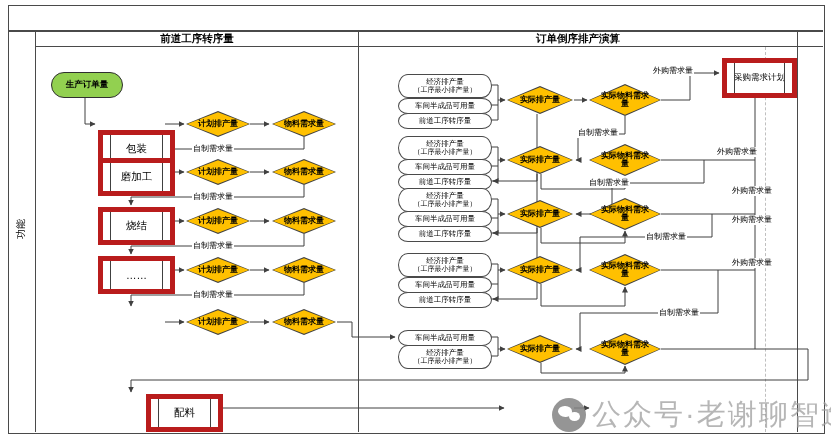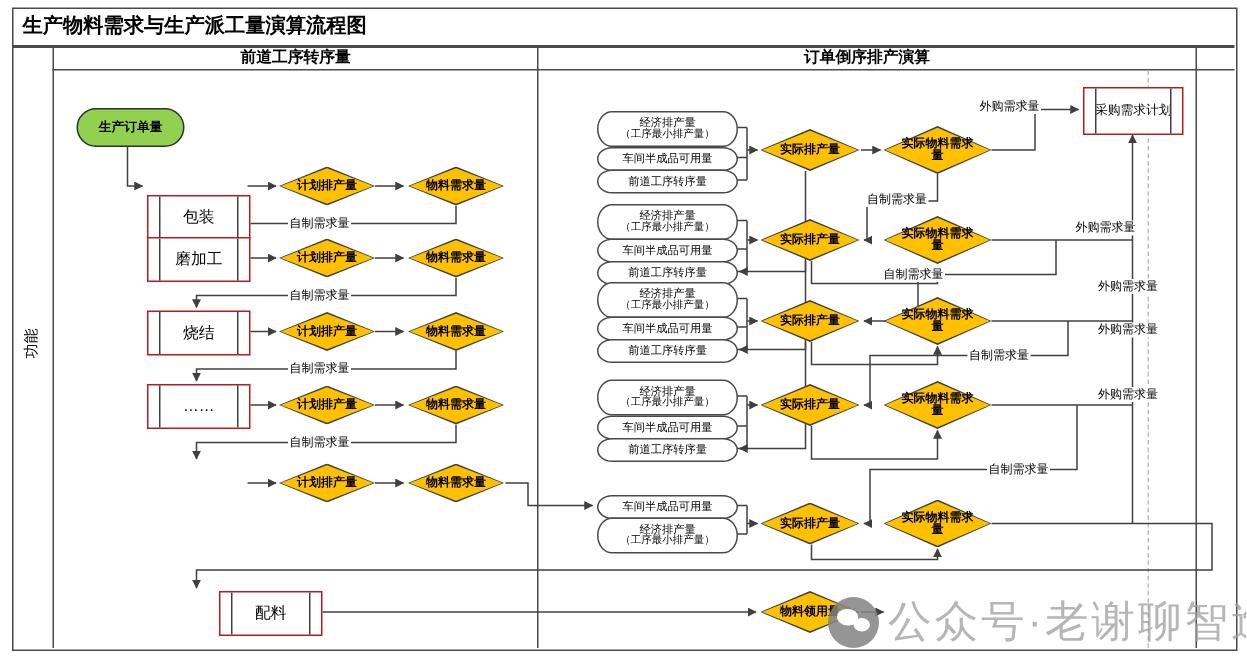--- a/index.html
+++ b/index.html
@@ -8,21 +8,21 @@
   .abs{position:absolute;}
   
   .frame{left:8px;top:5px;width:815px;height:427px;border:1.5px solid #4a4a4a;}
   .hline,.vline{background:#4a4a4a;}
   .dashline{border-left:1px dashed #bfbfbf;width:0;}
   
   .title{left:15px;top:8px;font-size:13.5px;font-weight:bold;white-space:nowrap;z-index:4;}
   .colhead{top:31px;height:15px;font-size:10.5px;font-weight:bold;text-align:center;line-height:15px;z-index:4;}
   .lane-text{left:6px;top:222px;width:30px;font-size:10px;transform:rotate(-90deg);text-align:center;z-index:4;}
   
-  .pbox{background:#fff;border:1px solid #b91c1c;display:flex;align-items:center;justify-content:center;
+  .pbox{background:#fff;border:5px solid #b91c1c;display:flex;align-items:center;justify-content:center;
         font-size:10.5px;z-index:3;}
   .pbox::before,.pbox::after{content:"";position:absolute;top:0;bottom:0;width:0;border-left:1px solid #404040;}
   .pbox::before{left:7px;} .pbox::after{right:7px;}
   .stadium{background:#92D050;border:1px solid #2f2f2f;border-radius:14px;display:flex;align-items:center;
            justify-content:center;font-size:8.5px;font-weight:bold;z-index:3;}
   .diamond{display:flex;align-items:center;justify-content:center;text-align:center;z-index:3;}
   .d-bg{position:absolute;inset:0;background:#404040;clip-path:polygon(50% 0,100% 50%,50% 100%,0 50%);}
   .d-fill{position:absolute;inset:1.2px;background:#FFC000;clip-path:polygon(50% 0,100% 50%,50% 100%,0 50%);}
   .d-label{position:relative;font-size:8px;font-weight:bold;line-height:1.05;z-index:1;}
   .cyl{background:#fff;border:1px solid #4a4a4a;border-radius:10px/50%;display:flex;flex-direction:column;
@@ -44,21 +44,20 @@
 <div id="stage">
 
   <div class="abs frame"></div>
   <div class="abs hline" style="left:8px;top:30px;width:815px;height:1.5px;"></div>
   <div class="abs hline" style="left:35px;top:46px;width:788px;height:1px;"></div>
   <div class="abs vline" style="left:35px;top:30px;width:1px;height:402px;"></div>
   <div class="abs vline" style="left:358px;top:30px;width:1px;height:402px;"></div>
   <div class="abs vline" style="left:797px;top:30px;width:1px;height:402px;"></div>
   <div class="abs dashline" style="left:765px;top:47px;height:385px;"></div>
 
-  <div class="abs title">生产物料需求与生产派工量演算流程图</div>
   <div class="abs colhead" style="left:36px;width:322px;">前道工序转序量</div>
   <div class="abs colhead" style="left:359px;width:438px;">订单倒序排产演算</div>
   <div class="abs lane-text">功能</div>
 
   <svg id="wires" class="abs" width="831" height="446">
     <defs>
       <marker id="ah" markerWidth="7" markerHeight="7" refX="5.5" refY="3" orient="auto">
         <path d="M0,0 L6,3 L0,6 z" fill="#404040"></path>
       </marker>
     </defs>
@@ -290,25 +289,20 @@
   <div class="abs diamond" style="left:589px;top:333px;width:72px;height:32px;">
     <div class="d-bg"></div>
       <div class="d-fill"></div>
       <div class="d-label" style="width:52px;">实际物料需求量</div>
     </div>
 
   <div class="abs pbox" style="left:722px;top:58px;width:65px;height:30px;font-size:8.5px;">
     <span>采购需求计划</span>
     </div>
 
-  <div class="abs diamond" style="left:507px;top:394px;width:66px;height:28px;">
-    <div class="d-bg"></div>
-      <div class="d-fill"></div>
-      <div class="d-label">物料领用量</div>
-    </div>
 
   <div class="abs flabel" style="left:192px;top:144px;">自制需求量</div>
   <div class="abs flabel" style="left:192px;top:192px;">自制需求量</div>
   <div class="abs flabel" style="left:192px;top:241px;">自制需求量</div>
   <div class="abs flabel" style="left:192px;top:290px;">自制需求量</div>
   <div class="abs flabel" style="left:577px;top:128px;">自制需求量</div>
   <div class="abs flabel" style="left:588px;top:178px;">自制需求量</div>
   <div class="abs flabel" style="left:645px;top:232px;">自制需求量</div>
   <div class="abs flabel" style="left:658px;top:308px;">自制需求量</div>
   <div class="abs flabel" style="left:652px;top:66px;">外购需求量</div>

